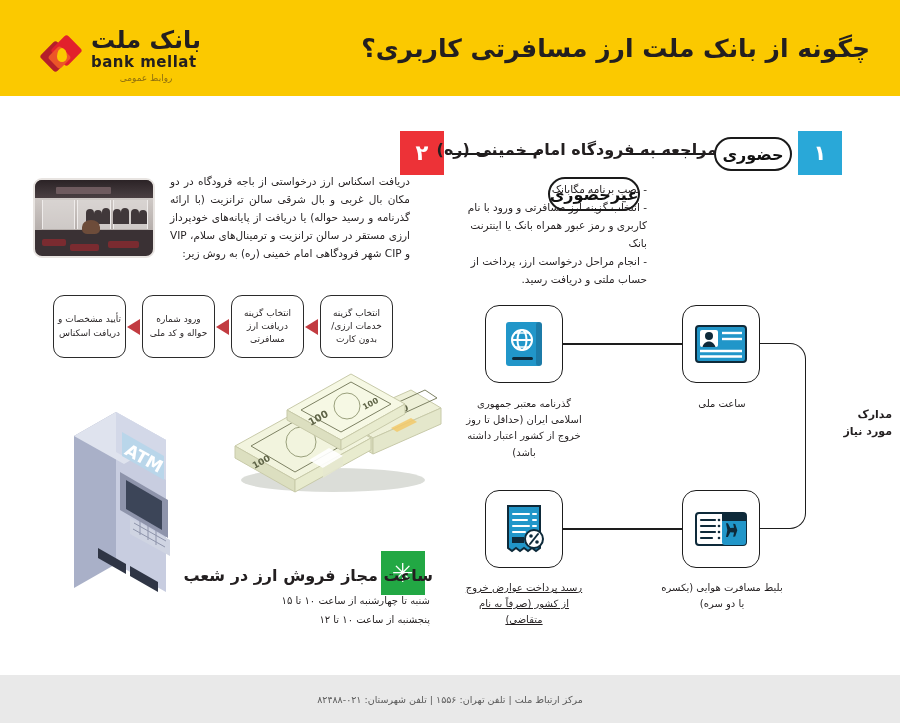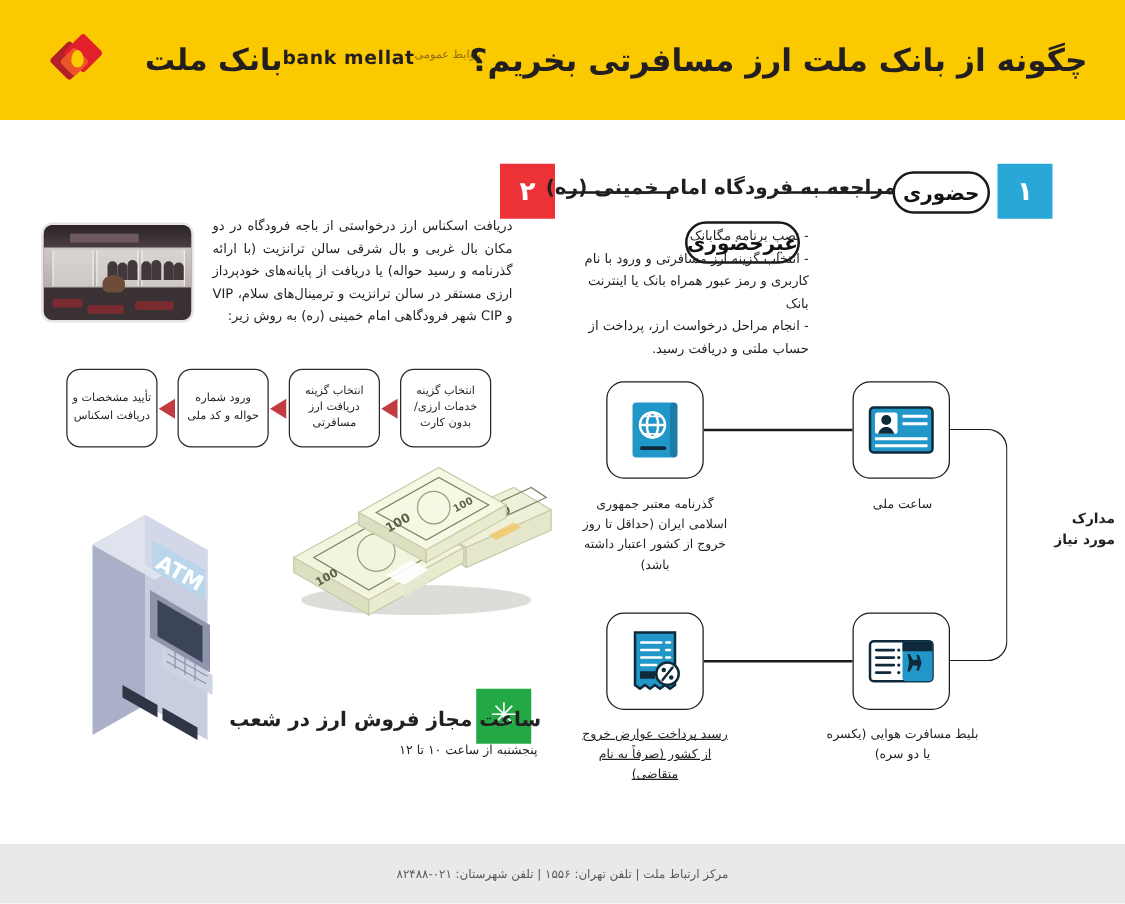--- a/index.html
+++ b/index.html
@@ -56,21 +56,21 @@
     width: 17px; height: 17px; left: 9px; top: 13px;
     background: #f05a28; transform: rotate(45deg);
     opacity: .92;
   }
   .logo-mark .drop {
     position: absolute; left: 15px; top: 12px;
     width: 10px; height: 14px;
     background: #fbc900;
     border-radius: 50% 50% 50% 50% / 62% 62% 38% 38%;
   }
-  .logo-text { display: flex; flex-direction: row; line-height: 1; margin-left: 25px; }
+  .logo-text { display: flex; flex-direction: column; line-height: 1; }
   .logo-fa {
     font-size: 24px; font-weight: bold; color: #231f20;
     direction: rtl; letter-spacing: 0px;
   }
   .logo-en {
     font-size: 15px; font-weight: bold; color: #231f20;
     letter-spacing: .5px; margin-top: 3px; direction: ltr;
   }
   .logo-sub {
     font-size: 9px; color: #8c6d10; margin-top: 4px;
@@ -282,21 +282,21 @@
           <span class="d2"></span>
           <span class="d3"></span>
         <span class="drop"></span>
       </div>
       <div class="logo-text">
         <span class="logo-fa">بانک ملت</span>
         <span class="logo-en">bank mellat</span>
         <span class="logo-sub">روابط عمومی</span>
       </div>
     </div>
-    <div class="header-title">چگونه از بانک ملت ارز مسافرتی بخریم؟</div>
+    <div class="header-title">چگونه از بانک ملت ارز مسافرتی کاربری؟</div>
   </div>
 
   <div class="badge" id="badge-1">۱</div>
   <div class="pill" id="pill-hozuri">حضوری</div>
   <div class="pill-link"></div>
   <div class="pill" id="pill-gheyr">غیرحضوری</div>
   <div class="pill-link-left"></div>
 
   <div class="body-txt" id="txt-gheyr" style="white-space: pre-line;">- نصب برنامه مگابانک
 - انتخاب گزینه ارز مسافرتی و ورود با نام کاربری و رمز عبور همراه بانک یا اینترنت بانک
@@ -397,20 +397,21 @@
       <polygon points="76,42 126,14 166,36 116,64" fill="none" stroke="#7d8163" stroke-width="1"></polygon>
       <circle cx="122" cy="38" r="13" fill="none" stroke="#9aa07c" stroke-width="1"></circle>
       <text x="104" y="48" font-family="DejaVu Sans, sans-serif" font-size="10" font-weight="bold" fill="#5f6447" transform="rotate(-29 104 48)">100</text>
       <text x="154" y="34" font-family="DejaVu Sans, sans-serif" font-size="8" font-weight="bold" fill="#5f6447" transform="rotate(-29 154 34)">100</text>
     </g>
   </svg>
 
   <div class="badge" id="badge-3">✳</div>
   <div class="sec-title" id="title-3">ساعت مجاز فروش ارز در شعب</div>
   <div id="txt-hours">
+    <div>شنبه تا چهارشنبه از ساعت ۱۰ تا ۱۵</div>
     <div>پنجشنبه از ساعت ۱۰ تا ۱۲</div>
   </div>
 
   <div class="doccard" id="doc-passport">
     <svg width="44" height="50" viewBox="0 0 44 50">
       <rect x="4" y="3" width="34" height="44" rx="3" fill="#2196c9"></rect>
       <rect x="34" y="3" width="6" height="44" rx="3" fill="#1c7ba8"></rect>
       <circle cx="20" cy="21" r="10" fill="none" stroke="#ffffff" stroke-width="2"></circle>
       <ellipse cx="20" cy="21" rx="4.5" ry="10" fill="none" stroke="#ffffff" stroke-width="2"></ellipse>
       <line x1="10" y1="21" x2="30" y2="21" stroke="#ffffff" stroke-width="2"></line>

